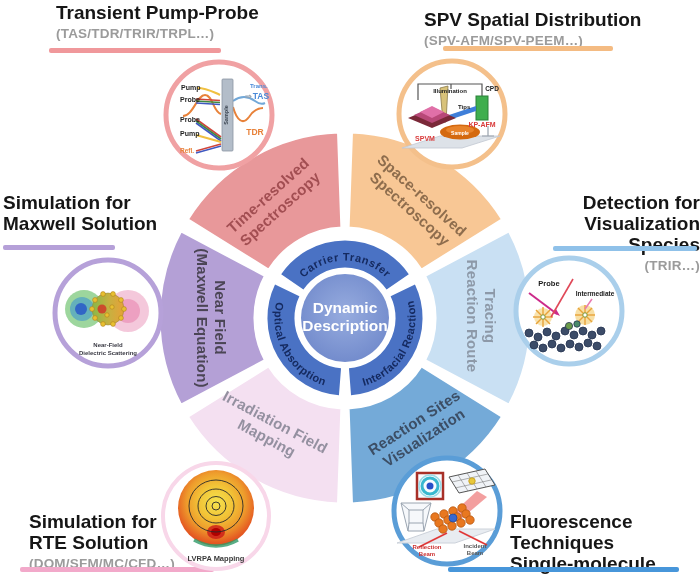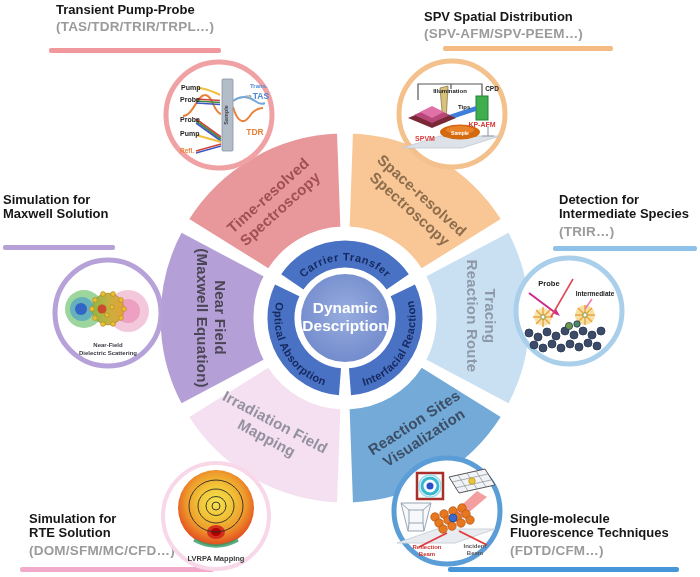--- a/index.html
+++ b/index.html
@@ -1,21 +1,21 @@
 <!DOCTYPE html>
 <html><head>
 <meta charset="utf-8">
 <style>
   html,body{margin:0;padding:0;background:#fff;}
   .stage{position:relative;width:700px;height:577px;background:#fff;overflow:hidden;
          font-family:"Liberation Sans",sans-serif;}
   .stage svg{position:absolute;left:0;top:0;}
   .inset{position:absolute;}
   .corner{position:absolute;font-weight:bold;}
-  .corner .t{font-size:13px;color:#161616;line-height:1.1;}
+  .corner .t{font-size:19px;color:#161616;line-height:1.1;}
   .corner .s{font-size:13.5px;color:#9b9b9b;line-height:1.15;margin-top:2px;letter-spacing:.2px;}
   .bar{position:absolute;height:5px;border-radius:2px;}
   .seg-label{position:absolute;font-weight:bold;font-size:15px;line-height:1.18;
              text-align:center;white-space:nowrap;letter-spacing:.2px;}
   .seg-label span{display:block;}
   .v-lr{writing-mode:vertical-lr;}
   .v-rl{writing-mode:vertical-rl;}
   .wheel-text{font-weight:bold;}
 </style>
 </head>
@@ -86,28 +86,28 @@
   </div>
 
   <div class="corner" style="left:56px;top:3px;">
     <div class="t">Transient Pump-Probe</div>
     <div class="s">(TAS/TDR/TRIR/TRPL…)</div>
   </div>
   <div class="corner" style="left:424px;top:10px;">
     <div class="t">SPV Spatial Distribution</div>
     <div class="s">(SPV-AFM/SPV-PEEM…)</div>
   </div>
-  <div class="corner" style="left:559px;top:193px;">
+  <div class="corner" style="left:575px;top:193px;text-align:right;">
     <div class="t">Detection for</div>
-    <div class="t">Intermediate Species</div>
+    <div class="t">Visualization Species</div>
     <div class="s">(TRIR…)</div>
   </div>
   <div class="corner" style="left:510px;top:512px;">
+    <div class="t">Fluorescence Techniques</div>
     <div class="t">Single-molecule</div>
-    <div class="t">Fluorescence Techniques</div>
     <div class="s">(FDTD/CFM…)</div>
   </div>
   <div class="corner" style="left:29px;top:512px;">
     <div class="t">Simulation for</div>
     <div class="t">RTE Solution</div>
     <div class="s">(DOM/SFM/MC/CFD…)</div>
   </div>
   <div class="corner" style="left:3px;top:193px;">
     <div class="t">Simulation for</div>
     <div class="t">Maxwell Solution</div>

